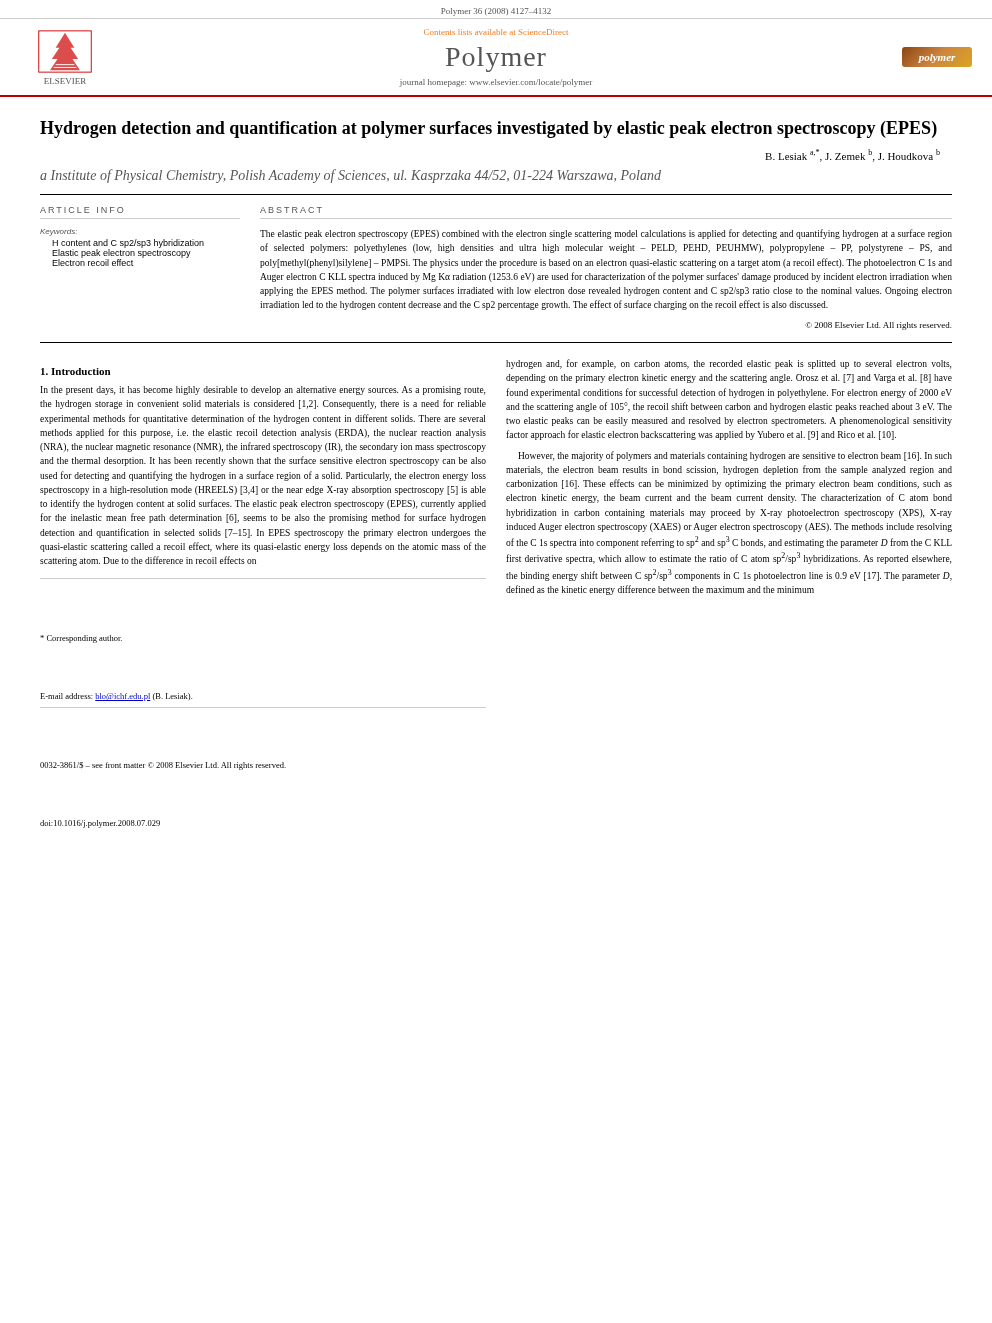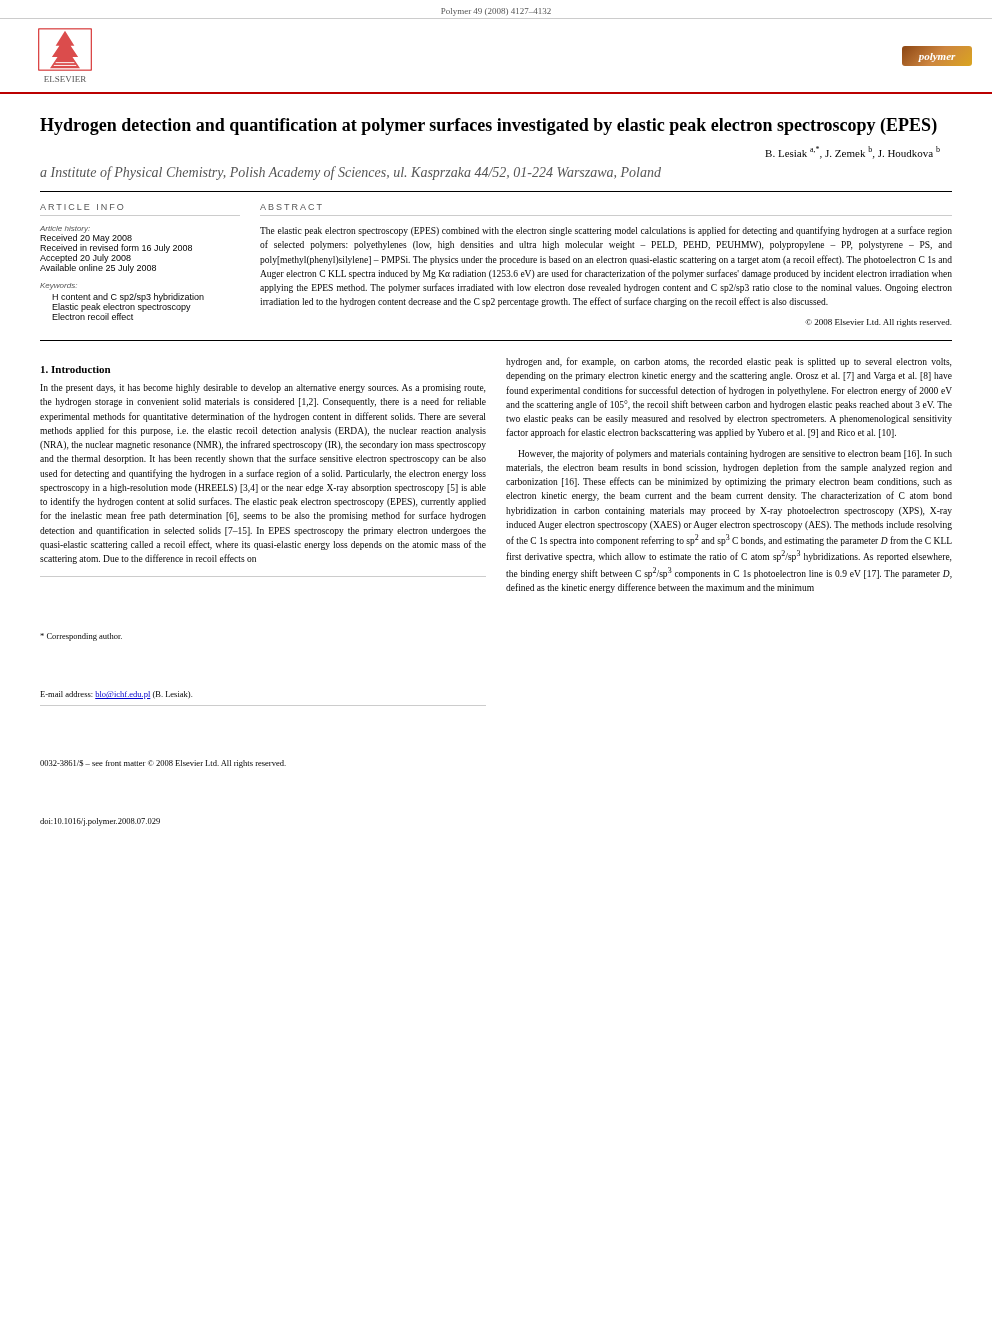--- a/index.html
+++ b/index.html
@@ -250,38 +250,46 @@
     
     .elsevier-emblem {
       width: 60px;
       height: 45px;
     }
   </style>
 </head>
 <body>
 
 <div class="top-bar">
-  <span>Polymer 49 (2008) 4127–4132</span>
+  <span>Polymer 36 (2008) 4127–4132</span>
 </div>
 
 <div class="journal-header">
 
   <div class="elsevier-logo">
     <svg class="elsevier-emblem" viewBox="0 0 60 48">
 
       <rect x="2" y="2" width="56" height="44" fill="none" stroke="#cc0000" stroke-width="1"></rect>
 
       <polygon points="30,4 20,20 24,20 16,32 22,32 14,44 46,44 38,32 44,32 36,20 40,20" fill="#cc0000" opacity="0.7"></polygon>
 
       <line x1="20" y1="38" x2="40" y2="38" stroke="#fff" stroke-width="1"></line>
       <line x1="18" y1="41" x2="42" y2="41" stroke="#fff" stroke-width="1"></line>
     </svg>
     <div class="elsevier-wordmark">ELSEVIER</div>
   </div>
 
+  <div class="journal-center">
+    <div class="sciencedirect-link">
+      <span>Contents lists available at</span>
+      <span style="color:#f47c20; cursor:pointer;">ScienceDirect</span>
+    </div>
+    <div class="journal-title-big">Polymer</div>
+    <div class="journal-homepage">journal homepage: www.elsevier.com/locate/polymer</div>
+  </div>
 
   <div class="polymer-logo">
     <div class="polymer-logo-box">
       <span>polymer</span>
     </div>
   </div>
 </div>
 
 <div class="content">
 
@@ -293,27 +301,20 @@
 
   <div class="affiliations">
     <div>a Institute of Physical Chemistry, Polish Academy of Sciences, ul. Kasprzaka 44/52, 01-224 Warszawa, Poland</div>
   </div>
 
   <div class="two-col">
 
     <div class="article-info">
       <div class="section-label">ARTICLE INFO</div>
 
-      <div class="info-group">
-        <div class="info-label">Article history:</div>
-        <div class="info-content">Received 20 May 2008</div>
-        <div class="info-content">Received in revised form 16 July 2008</div>
-        <div class="info-content">Accepted 20 July 2008</div>
-        <div class="info-content">Available online 25 July 2008</div>
-      </div>
 
       <div class="info-group">
         <div class="keywords-label">Keywords:</div>
         <span class="keyword">H content and C sp2/sp3 hybridization</span>
         <span class="keyword">Elastic peak electron spectroscopy</span>
         <span class="keyword">Electron recoil effect</span>
       </div>
     </div>
 
     <div class="abstract-col">

